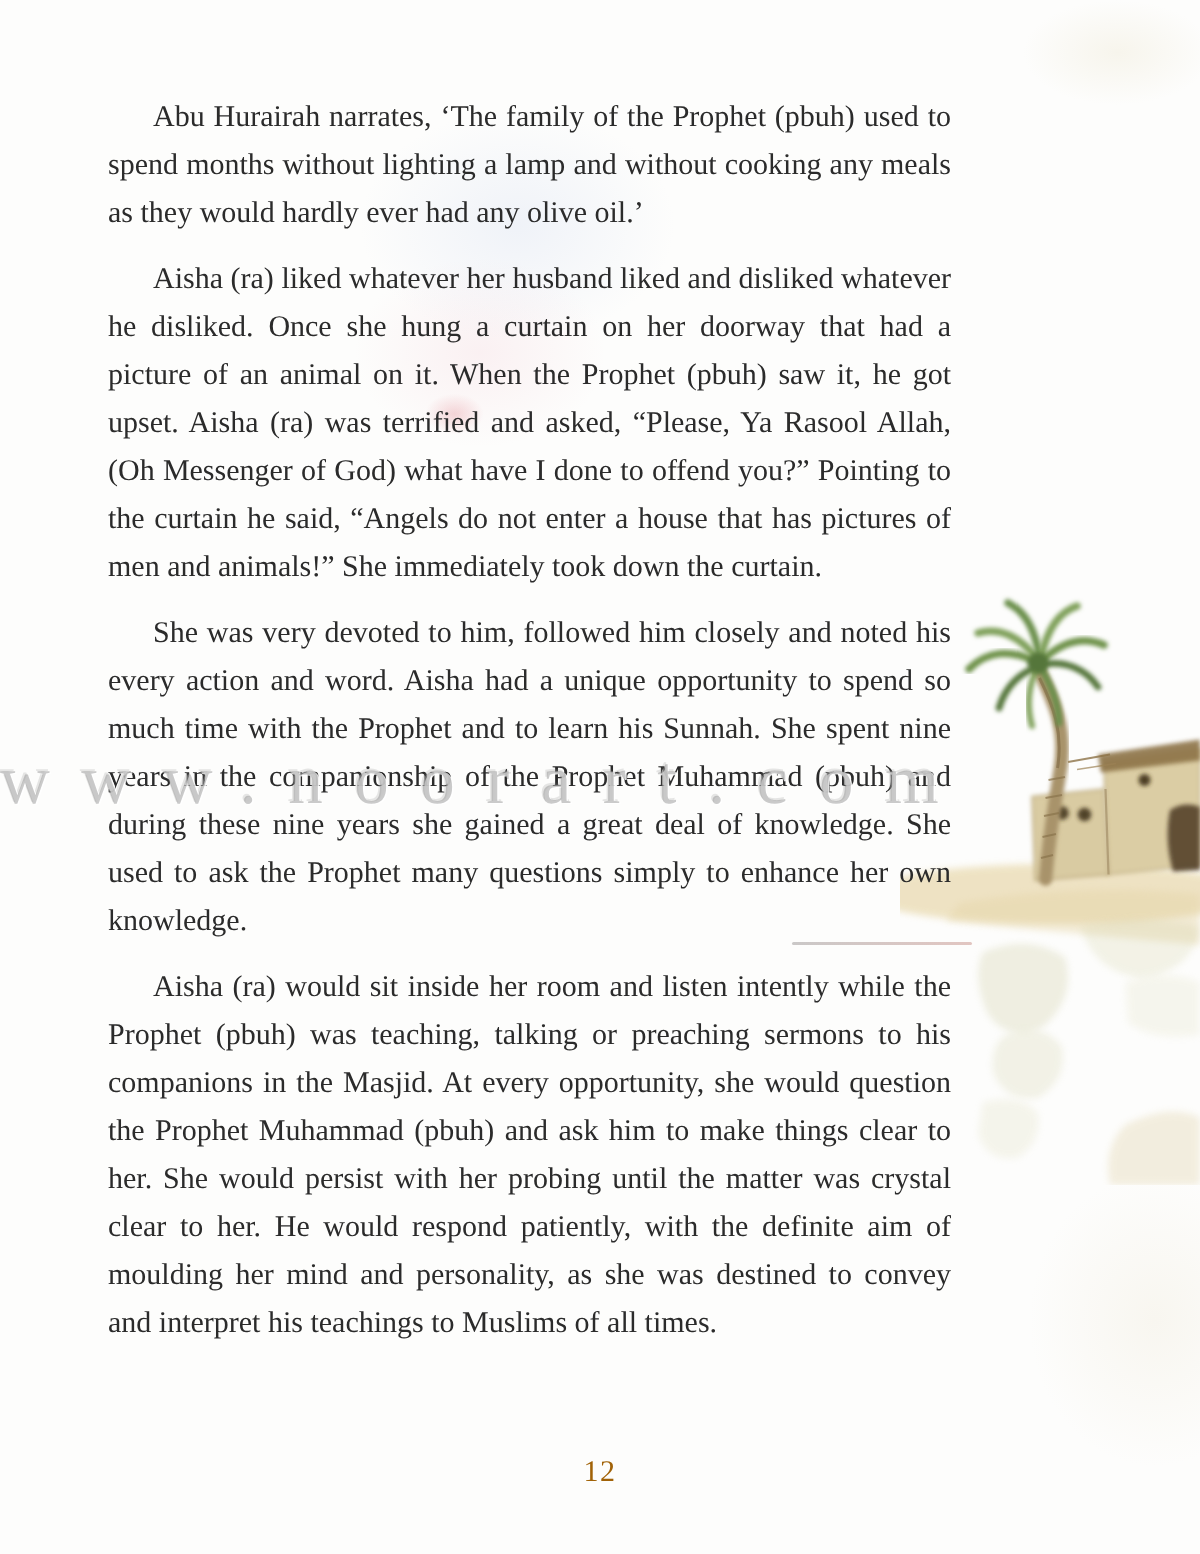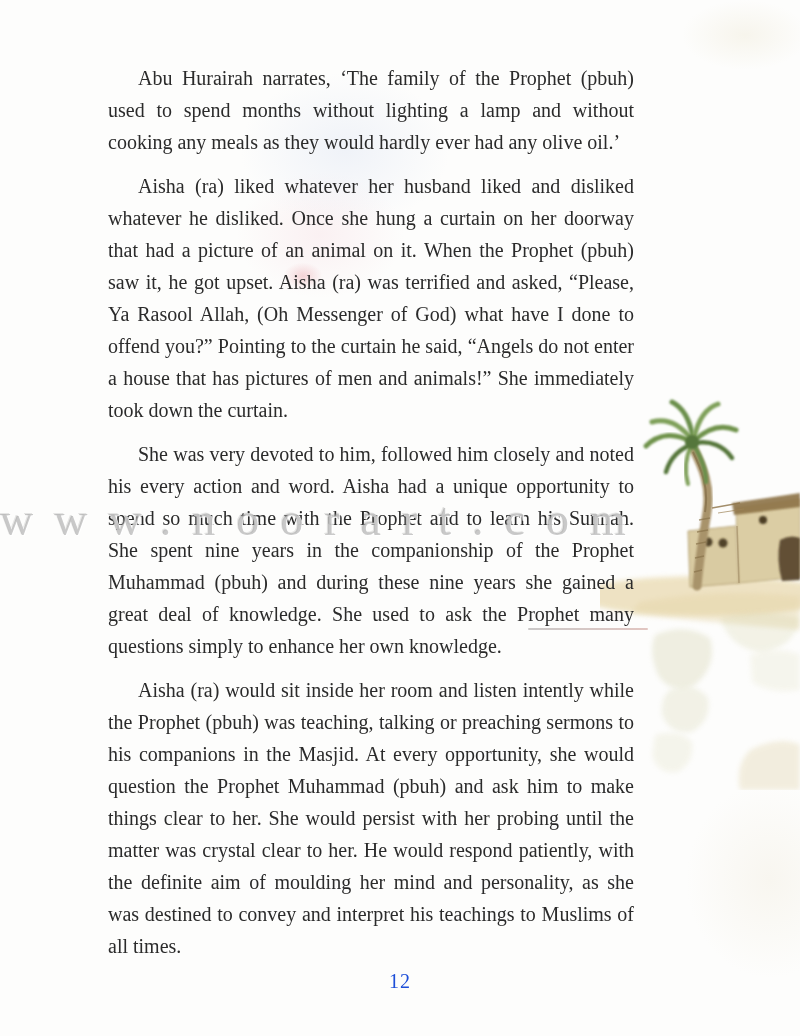--- a/index.html
+++ b/index.html
@@ -20,21 +20,21 @@
       radial-gradient(ellipse 26px 18px   at 303px 276px, rgba(220,110,120,0.28), rgba(220,110,120,0) 75%),
       radial-gradient(ellipse 90px 50px   at 745px 35px,  rgba(225,215,180,0.22), rgba(225,215,180,0) 70%),
       radial-gradient(ellipse 120px 140px at 770px 880px, rgba(228,218,190,0.20), rgba(228,218,190,0) 70%);
   }
 
   .text-block {
     position:absolute; left:72px; top:62px; width:562px;
     font-size:20px; line-height:32px; color:#2b2b2b;
     text-align:justify; z-index:2;
   }
-  .text-block p { text-indent:30px; margin-bottom:12px;margin-left:36px; }
+  .text-block p { text-indent:30px; margin-bottom:12px; }
   .text-block p:last-child { margin-bottom:0; }
 
   .watermark {
     position:absolute; left:0; top:497px; width:640px;
     font-size:46px; line-height:46px; white-space:nowrap;
     text-align:center; letter-spacing:21px;
     color:rgba(158,158,158,0.55);
     text-shadow:1px 1px 0 rgba(255,255,255,0.85), -1px -1px 0 rgba(120,120,120,0.18);
     z-index:4; pointer-events:none;
   }
@@ -45,21 +45,21 @@
   }
 
   .pencil-mark {
     position:absolute; left:528px; top:628px; width:120px; height:2px;
     background:linear-gradient(90deg, rgba(140,135,135,0.45), rgba(185,115,105,0.40));
     border-radius:2px; z-index:2;
   }
 
   .page-number {
     position:absolute; left:0; top:970px; width:100%;
-    text-align:center; font-size:20px; color:#1d4ed8;
+    text-align:center; font-size:20px; color:#a16207;
     letter-spacing:1px; z-index:2;
   }
 </style>
 </head>
 <body>
 
 <div class="page">
 
   <div class="paper-tints"></div>
 

